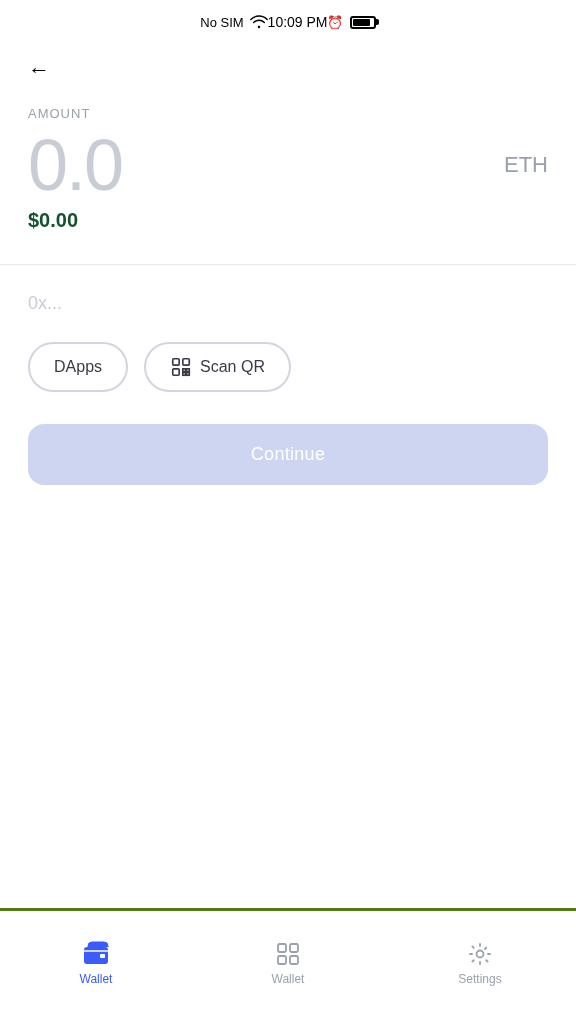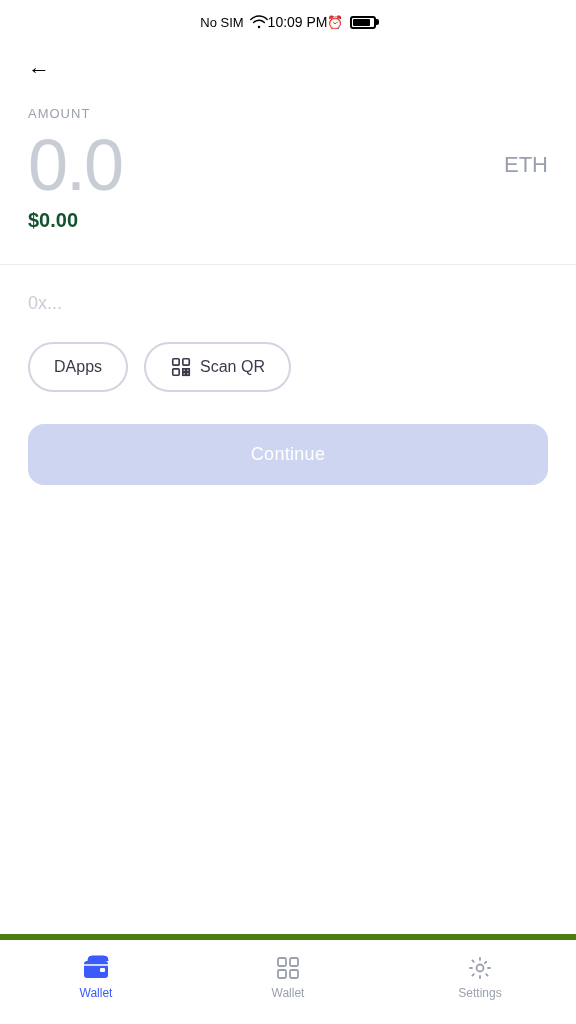--- a/index.html
+++ b/index.html
@@ -219,22 +219,22 @@
       border-radius: 16px;
       font-size: 18px;
       font-weight: 500;
       color: #ffffff;
       cursor: pointer;
       letter-spacing: 0.3px;
     }
 
     
     .bottom-nav {
-      height: 90px;
-      border-top: 6px solid #4d7c0f;
+      height: 116px;
+      border-top: 3px solid #4d7c0f;
       display: flex;
       align-items: center;
       justify-content: space-around;
       background: #ffffff;
       padding-bottom: 10px;
     }
 
     .nav-item {
       display: flex;
       flex-direction: column;

